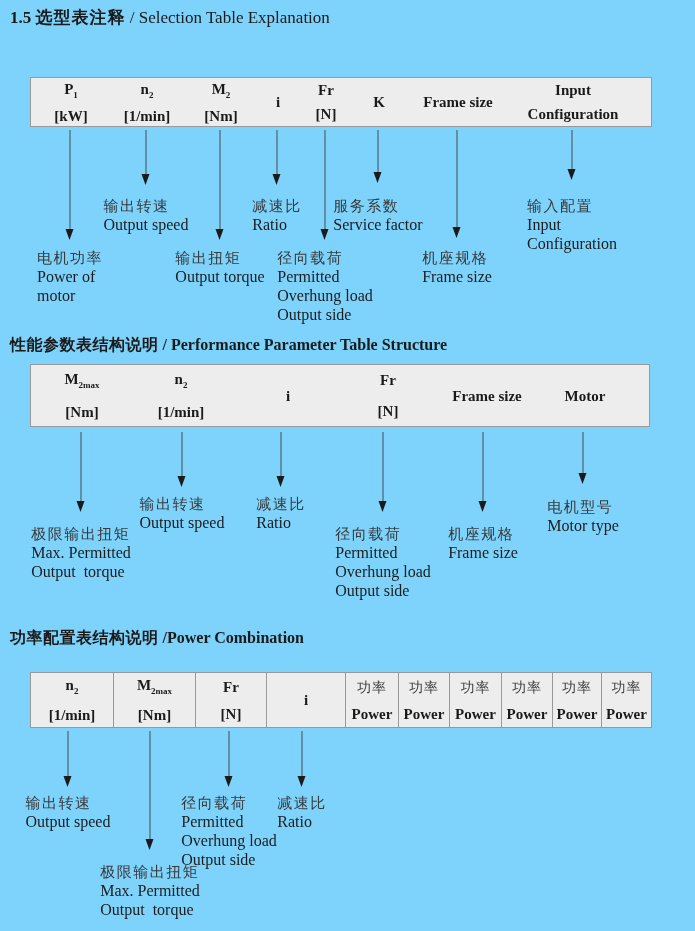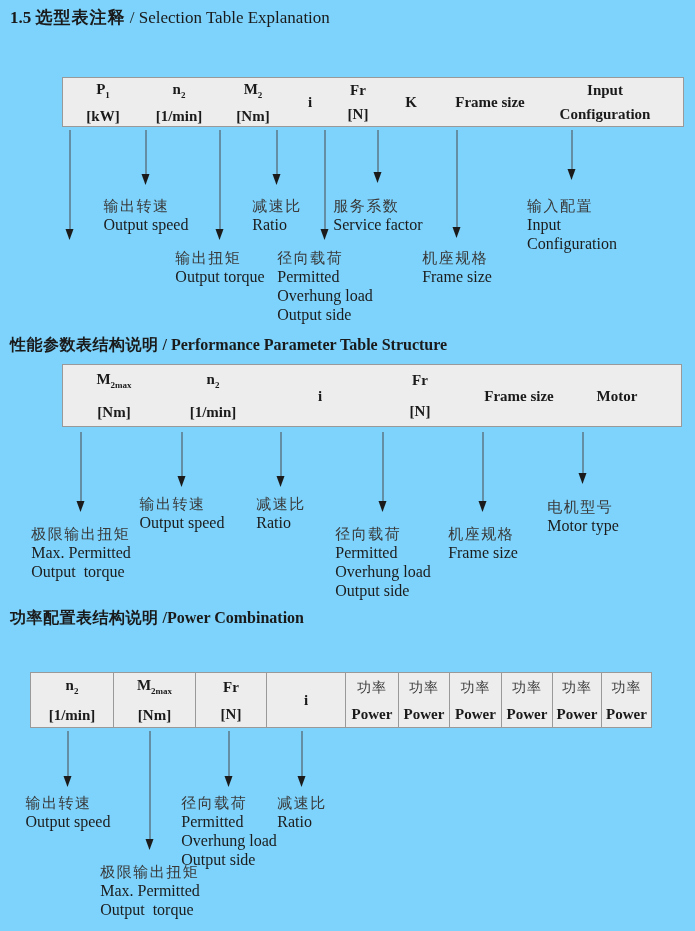--- a/index.html
+++ b/index.html
@@ -10,21 +10,21 @@
   
   .title{position:absolute;left:10px;top:6px;font-size:17px;white-space:pre;}
   .t-num{font-weight:bold;}
   .t-zh{font-weight:bold;font-family:"Liberation Sans",sans-serif;letter-spacing:1px;}
   .t-en{font-weight:normal;}
   
   .heading{position:absolute;left:10px;font-size:16px;font-weight:bold;white-space:pre;}
   .hzh{font-family:"Liberation Sans",sans-serif;letter-spacing:0.5px;}
   .hen{font-family:"Liberation Serif",serif;}
   
-  .ptable{position:absolute;background:#ededed;border:1px solid #999;box-sizing:border-box;margin-left:32px;}
+  .ptable{position:absolute;background:#ededed;border:1px solid #999;box-sizing:border-box;}
   .pcell{
     position:absolute;top:0;height:100%;transform:translateX(-50%);
     display:flex;flex-direction:column;justify-content:space-around;align-items:center;
     font-weight:bold;font-size:15px;line-height:16px;white-space:nowrap;text-align:center;
   }
   .pcell sub,.gcell sub{font-size:9px;}
   
   .gtable{position:absolute;display:flex;background:#ededed;border:1px solid #999;box-sizing:border-box;}
   .gcell{
     height:100%;box-sizing:border-box;border-right:1px solid #999;
@@ -88,20 +88,26 @@
 
   <div class="arrow" style="left:70px;top:130px;height:110px"></div>
   <div class="arrow" style="left:146px;top:130px;height:55px"></div>
   <div class="arrow" style="left:220px;top:130px;height:110px"></div>
   <div class="arrow" style="left:277px;top:130px;height:55px"></div>
   <div class="arrow" style="left:325px;top:130px;height:110px"></div>
   <div class="arrow" style="left:378px;top:130px;height:53px"></div>
   <div class="arrow" style="left:457px;top:130px;height:108px"></div>
   <div class="arrow" style="left:572px;top:130px;height:50px"></div>
 
+  <div class="callout" style="left:70px;top:248px">
+    <div class="cn">电机功率</div>
+    <div class="en">Power of</div>
+    <div class="en">motor</div>
+
+  </div>
   <div class="callout" style="left:146px;top:196px">
     <div class="cn">输出转速</div>
     <div class="en">Output speed</div>
 
   </div>
   <div class="callout" style="left:220px;top:248px">
     <div class="cn">输出扭矩</div>
     <div class="en">Output torque</div>
 
   </div>
@@ -195,21 +201,21 @@
     <div class="cn">机座规格</div>
     <div class="en">Frame size</div>
 
   </div>
   <div class="callout" style="left:583px;top:497px">
     <div class="cn">电机型号</div>
     <div class="en">Motor type</div>
 
   </div>
 
-  <div class="heading" style="top:608px"><span class="hzh">功率配置表结构说明</span> <span class="hen">/Power Combination</span></div>
+  <div class="heading" style="top:628px"><span class="hzh">功率配置表结构说明</span> <span class="hen">/Power Combination</span></div>
 
   <div class="gtable" style="left:30px;top:672px;width:622px;height:56px">
     <div class="gcell" style="width:83px">
       <div><span>n</span><sub>2</sub></div>
       <div>[1/min]</div>
     </div>
     <div class="gcell" style="width:82px">
       <div><span>M</span><sub>2max</sub></div>
       <div>[Nm]</div>
     </div>

